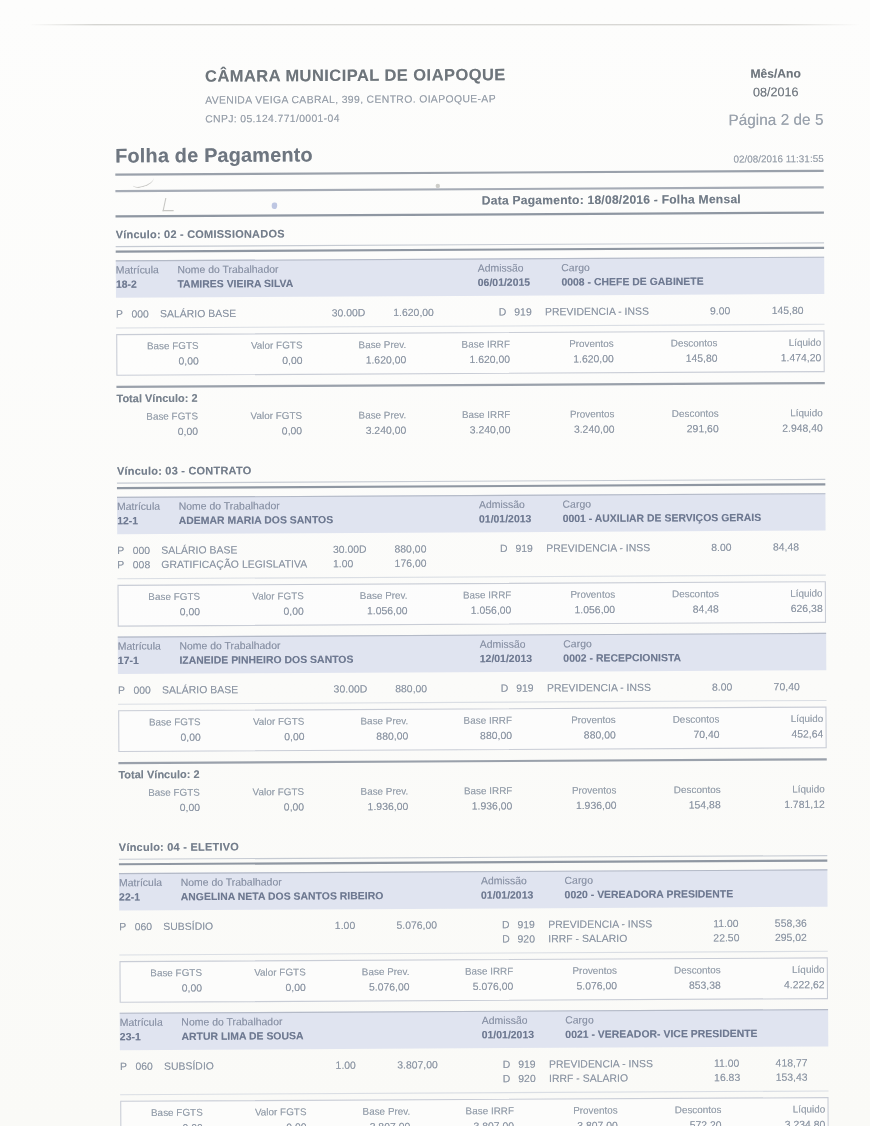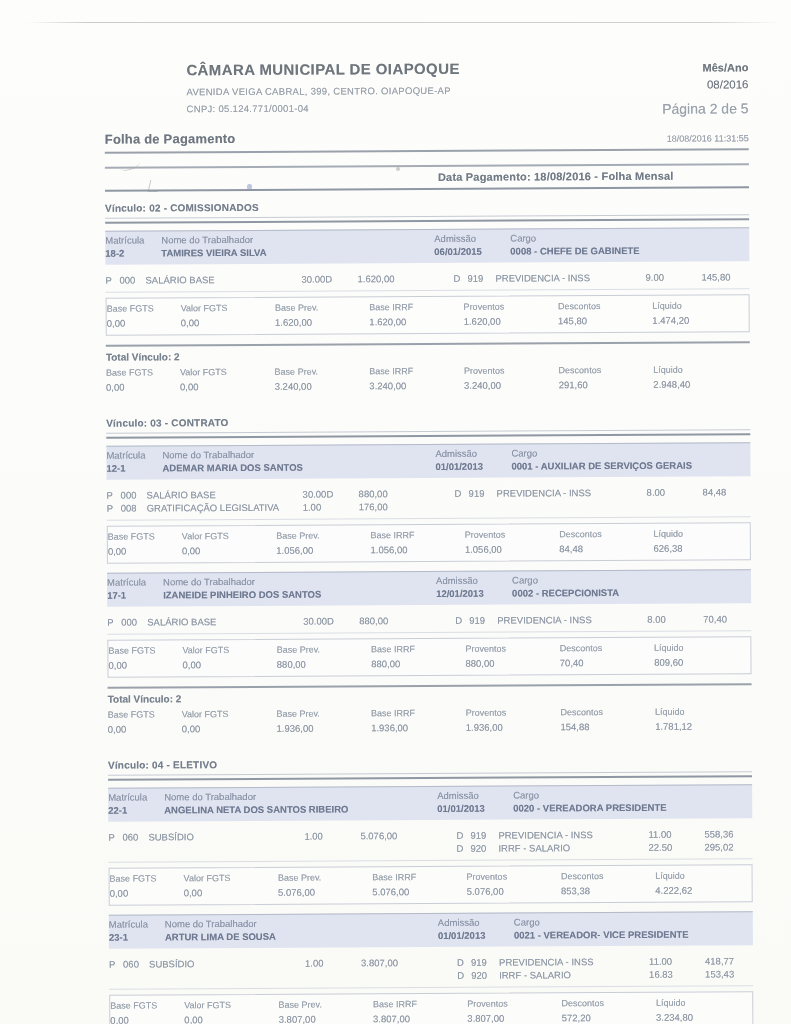--- a/index.html
+++ b/index.html
@@ -25,27 +25,27 @@
   .mark-1{top:160px;left:120px;width:20px;height:9px;border-bottom:1.5px solid #8e8e8a;border-radius:0 0 60% 40%;transform:rotate(-14deg);}
   .mark-2{top:180px;left:149px;width:9px;height:11px;border-left:1.5px solid #94948f;border-bottom:1px solid #94948f;transform:skewX(-12deg);opacity:.5;}
   .mark-3{top:184px;left:247px;width:5px;height:6px;background:#7487c6;border-radius:50% 40% 60% 50%;opacity:.45;filter:blur(.4px);}
   .mark-4{top:167px;left:396px;width:4px;height:4px;background:#b9b9b4;border-radius:50%;opacity:.7;}
   
   .hdr{display:flex;justify-content:space-between;padding-top:60px;}
   .hdr-left{margin-left:82px;}
   .org-name{font-size:15px;font-weight:bold;color:#6e757b;letter-spacing:.4px;line-height:18px;}
   .org-address{font-size:9.5px;color:#98a0ab;margin-top:7px;letter-spacing:.3px;}
   .org-cnpj{font-size:9.5px;color:#98a0ab;margin-top:6px;letter-spacing:.3px;}
-  .hdr-right{text-align:right;padding-top:3px;}
+  .hdr-right{text-align:center;padding-top:3px;}
   .mesano-label{font-size:11px;font-weight:bold;color:#6f767d;}
   .mesano-value{font-size:11.5px;font-weight:normal;color:#6f767d;margin-top:5px;}
   .page-info{font-size:14px;color:#99a1ac;margin-top:10px;}
   .folha-row{display:flex;justify-content:space-between;align-items:flex-end;
     margin-top:12px;padding-bottom:5px;border-bottom:2px solid #9aa1ab;}
-  .doc-title{font-size:13px;font-weight:bold;color:#6e7680;letter-spacing:.2px;}
+  .doc-title{font-size:18px;font-weight:bold;color:#6e7680;letter-spacing:.2px;}
   .print-ts{font-size:9px;color:#99a1ac;}
   
   .banner{margin-top:13px;border-top:2px solid #a6acb6;border-bottom:2px solid #8f97a2;padding:4px 0 5px;}
   .banner-text{width:52%;margin-left:44%;text-align:center;font-size:11px;font-weight:bold;color:#717b87;letter-spacing:.2px;}
   
   .section{margin-top:25px;}
   .section:first-of-type{margin-top:11px;}
   .section-title{font-size:10px;font-weight:bold;color:#747e8c;padding-bottom:4px;letter-spacing:.2px;}
   .section-rule{height:3px;border-top:1px solid #c6cbd3;border-bottom:2px solid #8f97a2;}
   
@@ -55,21 +55,21 @@
     display:grid;grid-template-columns:56px 273px 76px 1fr;grid-auto-rows:13px;}
   .band-label{font-size:9.5px;color:#8a93a8;}
   .band-value{font-size:9.5px;font-weight:bold;color:#6e7992;}
   .paylines{padding:9px 0 5px;border-bottom:1px solid #dadee4;}
   .payline{display:grid;grid-template-columns:14px 26px 156px 56px 66px 30px 14px 28px 1fr 56px 48px;
     font-size:9.5px;color:#8d97a6;line-height:13px;}
   .num{}
   
   .sumbox{border:1px solid #c9cdd6;background:rgba(253,253,253,.6);margin-top:5px;
     padding:5px 2px 6px 0;display:grid;grid-template-columns:74px repeat(6,1fr);}
-  .sumcol{}
+  .sumcol{text-align:right;}
   .sum-label{font-size:9px;color:#96a0ad;}
   .sum-value{font-size:9.5px;color:#8b95a4;margin-top:4px;}
   
   .total-block{margin-top:9px;border-top:2px solid #9aa1ab;padding-top:5px;}
   .total-label{font-size:10px;font-weight:bold;color:#78828e;}
   .total-sum{margin-top:5px;display:grid;grid-template-columns:74px repeat(6,1fr);padding:0 2px 0 0;}
 </style>
 </head>
 <body>
 
@@ -90,21 +90,21 @@
       </div>
       <div class="hdr-right">
         <div class="mesano-label">Mês/Ano</div>
         <div class="mesano-value">08/2016</div>
         <div class="page-info">Página 2 de 5</div>
       </div>
     </div>
 
     <div class="folha-row">
       <div class="doc-title">Folha de Pagamento</div>
-      <div class="print-ts">18/08/2016 11:31:55</div>
+      <div class="print-ts">02/08/2016 11:31:55</div>
     </div>
 
     <div class="banner">
       <div class="banner-text">Data Pagamento: 18/08/2016 - Folha Mensal</div>
     </div>
 
     <div>
   <div class="section">
     <div class="section-title">Vínculo: 02 - COMISSIONADOS</div>
     <div class="section-rule"></div>
@@ -348,21 +348,21 @@
     <div class="sum-value">880,00</div>
   </div>
 
   <div class="sumcol">
     <div class="sum-label">Descontos</div>
     <div class="sum-value">70,40</div>
   </div>
 
   <div class="sumcol">
     <div class="sum-label">Líquido</div>
-    <div class="sum-value">809,60</div>
+    <div class="sum-value">452,64</div>
   </div>
 </div>
   </div>
 </div>
     <div class="total-block">
       <div class="total-label">Total Vínculo: 2</div>
       <div class="total-sum">
   <div class="sumcol">
     <div class="sum-label">Base FGTS</div>
     <div class="sum-value">0,00</div>

